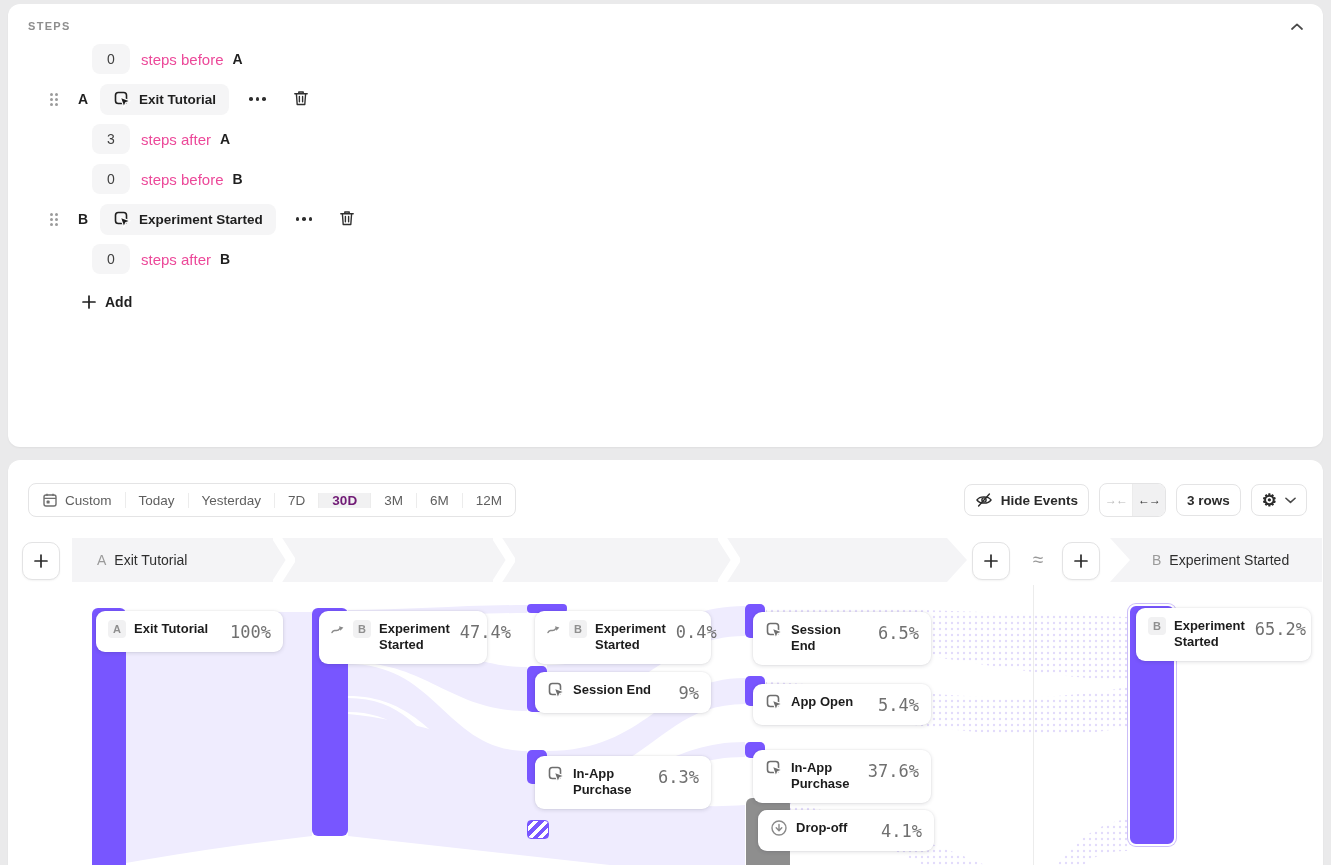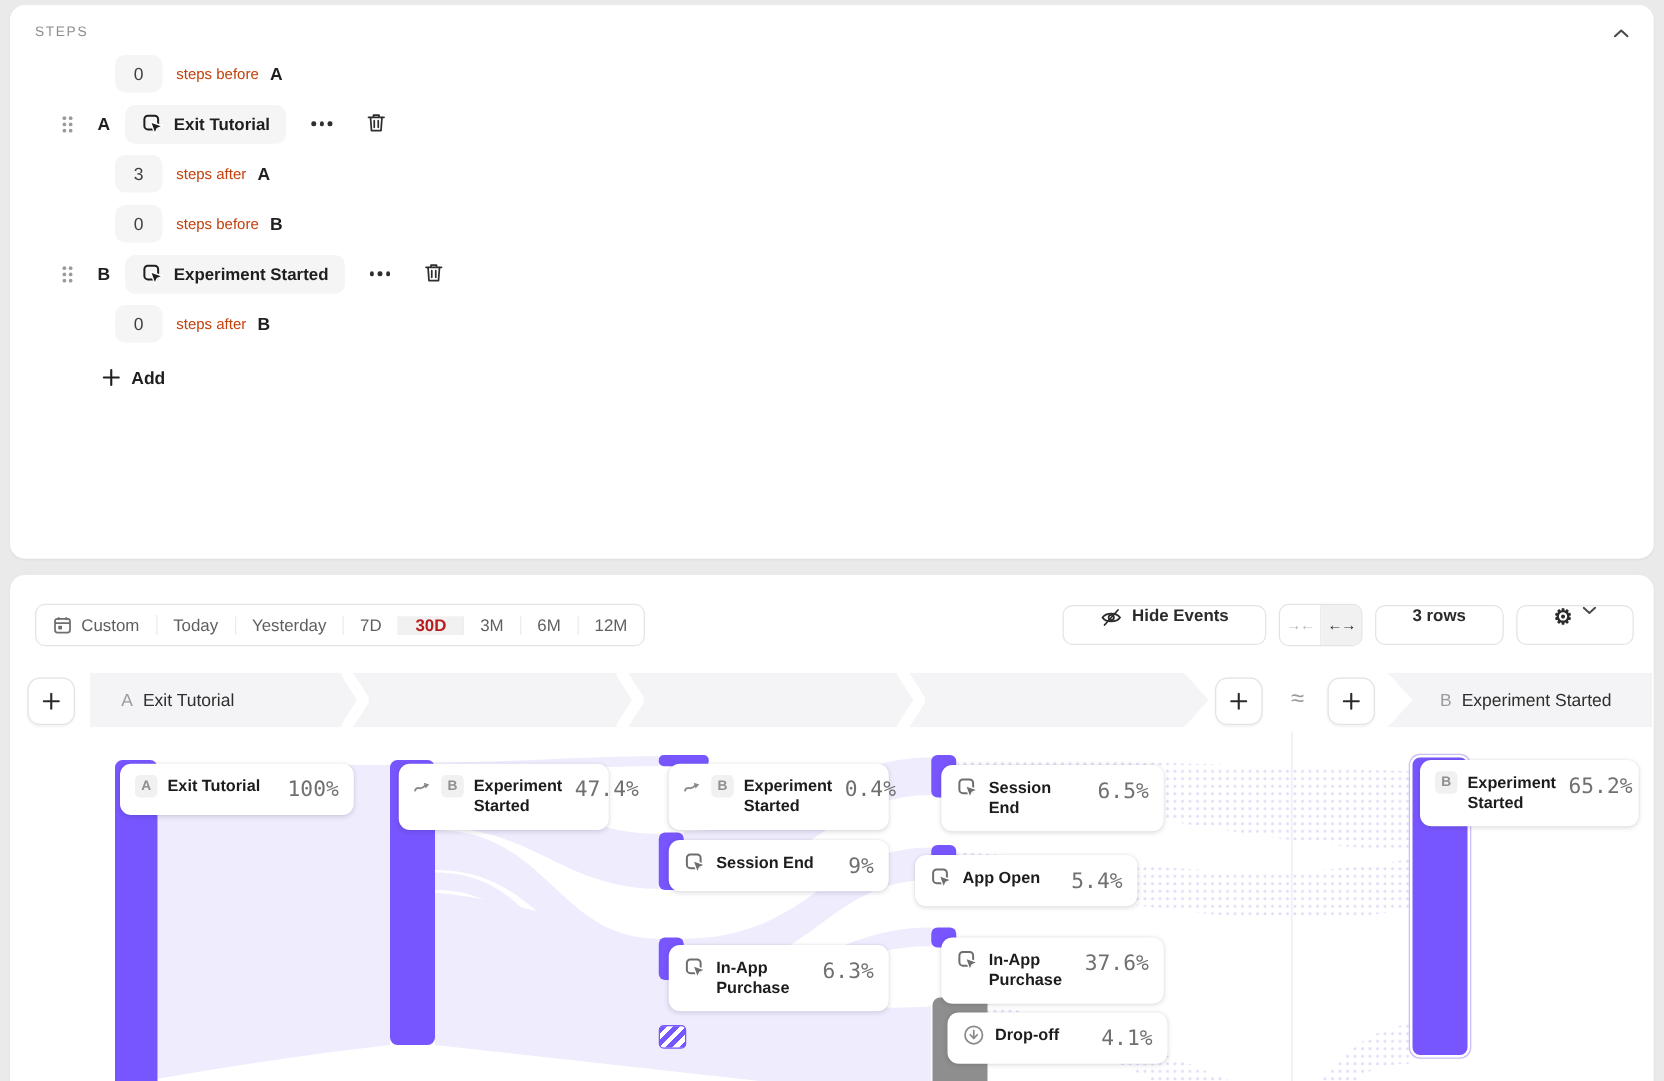--- a/index.html
+++ b/index.html
@@ -5,56 +5,56 @@
   html,body{margin:0;padding:0;background:#EAEAEB;}
   #app{position:relative;width:1331px;height:865px;overflow:hidden;
        font-family:"Liberation Sans",sans-serif;color:#333;
        -webkit-font-smoothing:antialiased;}
   .panel{position:absolute;background:#fff;border-radius:12px;
          box-shadow:0 1px 2px rgba(0,0,0,.05);}
   
   #panel1{left:8px;top:4px;width:1315px;height:443px;}
   .p1in{padding:12px 20px 0 20px;}
   .sechead{display:flex;align-items:center;justify-content:space-between;height:20px;margin-bottom:8px;}
-  .seclabel{font-size:11px;font-weight:400;letter-spacing:1.3px;color:#8E8E8E;}
+  .seclabel{font-size:11px;font-weight:700;letter-spacing:1.3px;color:#8E8E8E;}
   .steprow{display:flex;align-items:center;height:30px;margin-bottom:10px;}
   .steprow.spacer{margin-left:64px;}
   .steprow.event{margin-left:22px;}
   .numbox{width:38px;height:30px;background:#F5F5F6;border-radius:8px;
           display:flex;align-items:center;justify-content:center;
           font-size:14px;color:#3F3F3F;margin-right:11px;cursor:text;}
-  .rlabel{font-size:12px;color:#c2410c;margin-right:9px;}
+  .rlabel{font-size:15px;color:#ec4899;margin-right:9px;}
   .rletter{font-size:14px;font-weight:700;color:#1F1F1F;}
   .drag{display:grid;grid-template-columns:3px 3px;grid-auto-rows:3px;gap:2px;margin-right:18px;cursor:grab;}
   .drag i{width:3px;height:3px;border-radius:50%;background:#9B9B9B;}
   .evletter{width:14px;text-align:center;font-size:14px;font-weight:700;color:#1F1F1F;margin-right:10px;}
   .evbtn{display:flex;align-items:center;gap:8px;height:31px;padding:0 13px;
          background:#F5F5F6;border:none;border-radius:8px;cursor:pointer;
          font-family:inherit;font-size:13.5px;font-weight:700;color:#1F1F1F;}
   .dots3{display:flex;gap:3px;margin:0 20px 0 16px;cursor:pointer;padding:4px;}
   .dots3 i{width:3.5px;height:3.5px;border-radius:50%;background:#2F2F2F;}
   .trashbtn{background:none;border:none;cursor:pointer;padding:2px;color:#2F2F2F;}
   .addrow{display:flex;align-items:center;gap:9px;margin:16px 0 0 54px;height:24px;
           cursor:pointer;font-size:14px;font-weight:700;color:#1F1F1F;width:80px;}
   .colsec{height:40px;border-top:1px solid #EFEFEF;display:flex;align-items:center;
           justify-content:space-between;padding:0 20px;cursor:pointer;}
   .colwrap{margin-top:15px;}
   .chev{color:#4A4A4A;}
   
   #panel2{left:8px;top:460px;width:1315px;height:420px;}
-  .tbtn{display:flex;align-items:flex-start;gap:8px;height:32px;padding:0 29px;
+  .tbtn{display:flex;align-items:center;gap:8px;height:32px;padding:0 10px;
         background:#fff;border:1px solid #E4E4E5;border-radius:8px;cursor:pointer;
         font-family:inherit;font-size:13.5px;color:#2B2B2B;font-weight:600;}
   #datec{position:absolute;left:20px;top:23px;display:flex;height:32px;
          border:1px solid #E4E4E5;border-radius:8px;overflow:hidden;background:#fff;align-items:center;}
   .dseg{display:flex;align-items:center;justify-content:center;gap:7px;
         padding:0 13px;font-size:13.5px;color:#5F5F5F;cursor:pointer;
         border-right:1px solid #ECECEC;white-space:nowrap;}
   .dseg:last-child{border-right:none;}
-  .dseg.sel{background:#F1F1F2;color:#b91c1c;font-weight:700;}
+  .dseg.sel{background:#F1F1F2;color:#701a75;font-weight:700;}
   #rightc{position:absolute;right:16px;top:23px;display:flex;gap:10px;align-items:center;}
   .pairbtn{display:flex;height:32px;border:1px solid #E4E4E5;border-radius:8px;overflow:hidden;background:#fff;}
   .pairseg{width:32px;display:flex;align-items:center;justify-content:center;
            font-size:12px;letter-spacing:-1px;cursor:pointer;}
   .pairseg.dis{color:#B9B9B9;border-right:1px solid #ECECEC;}
   .pairseg.sel{background:#F1F1F2;color:#2B2B2B;}
   
   .plusbtn{position:absolute;width:36px;height:36px;background:#fff;border:1px solid #E3E3E4;
            border-radius:10px;box-shadow:0 1px 2px rgba(0,0,0,.05);cursor:pointer;
            display:flex;align-items:center;justify-content:center;color:#2B2B2B;}
@@ -411,21 +411,21 @@
 
 
     <div class="card" style="left:745px;top:152px;width:154px">
       <svg class="cic" width="18" height="18">
           <use href="#i-event"></use>
         </svg>
       <span class="cname">Session End</span>
       <span class="cpct">6.5%</span>
     </div>
 
-    <div class="card" style="left:724px;top:224px;width:154px">
+    <div class="card" style="left:745px;top:224px;width:154px">
       <svg class="cic" width="18" height="18">
           <use href="#i-event"></use>
         </svg>
       <span class="cname">App Open</span>
       <span class="cpct">5.4%</span>
     </div>
 
     <div class="card" style="left:745px;top:290px;width:154px">
       <svg class="cic" width="18" height="18">
           <use href="#i-event"></use>

